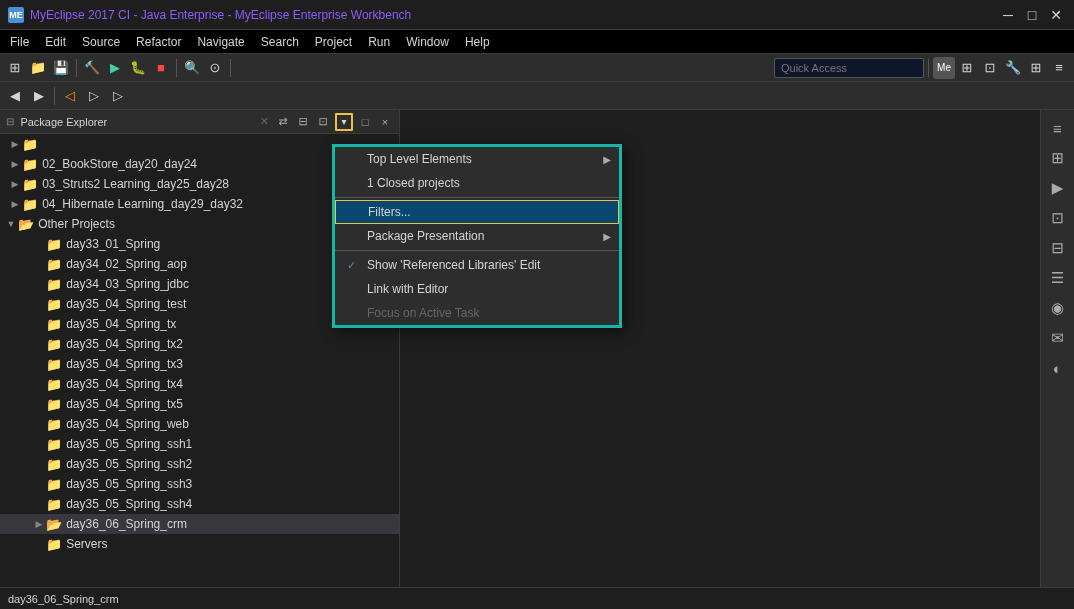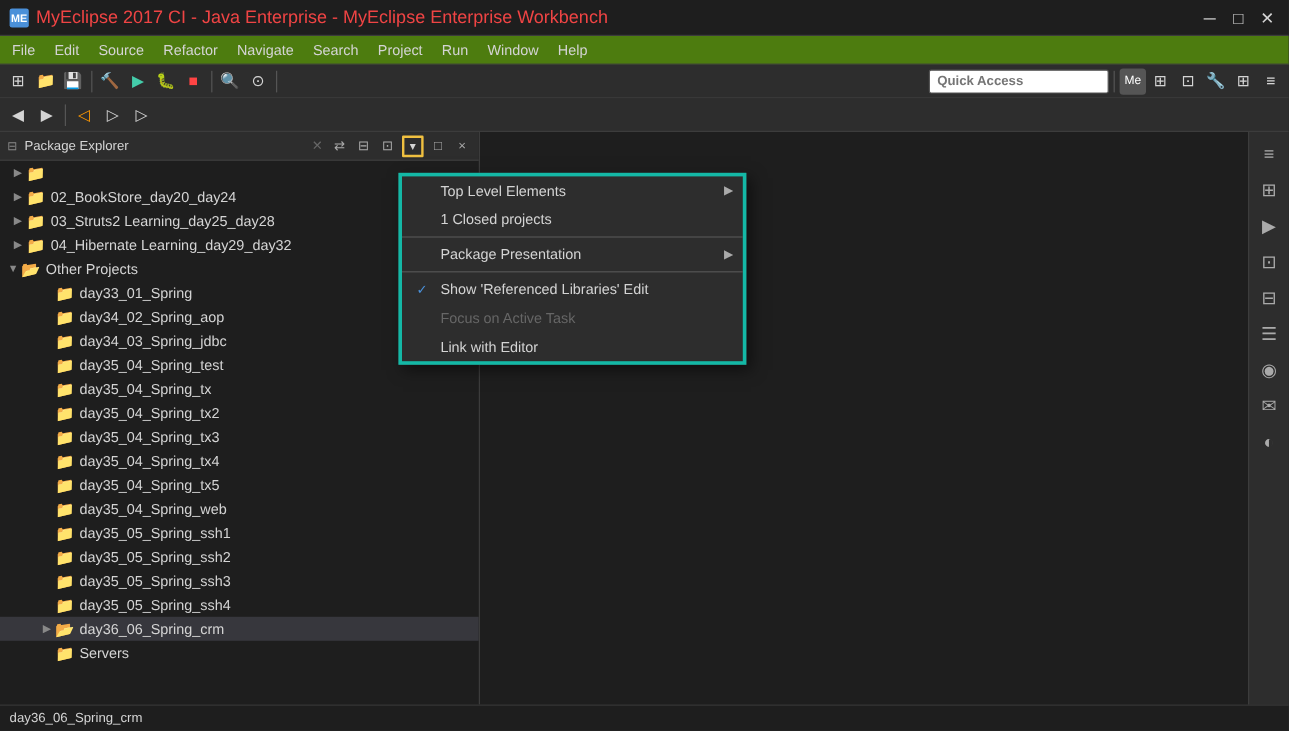--- a/index.html
+++ b/index.html
@@ -31,22 +31,22 @@
       display: flex;
       align-items: center;
       justify-content: center;
       font-size: 9px;
       color: white;
       font-weight: bold;
       flex-shrink: 0;
     }
     #title-text {
       flex: 1;
-      font-size: 15px;
-      color: #ef4444;
+      font-size: 12px;
+      color: #8b5cf6;
     }
     #title-controls {
       display: flex;
       gap: 4px;
     }
     .title-btn {
       width: 20px;
       height: 20px;
       background: transparent;
       border: none;
@@ -54,21 +54,21 @@
       cursor: pointer;
       display: flex;
       align-items: center;
       justify-content: center;
       font-size: 14px;
     }
 
     
     #menu-bar {
       height: 24px;
-      background: #4d7c0f;
+      background: #000000;
       display: flex;
       align-items: center;
       border-bottom: 1px solid #3c3c3c;
       padding: 0 2px;
     }
     .menu-item {
       padding: 2px 8px;
       cursor: pointer;
       color: #d4d4d4;
       font-size: 12px;
@@ -105,30 +105,29 @@
       height: 18px;
       background: #555;
       margin: 0 2px;
     }
     .tb-btn-group {
       display: flex;
       align-items: center;
       gap: 1px;
     }
     #quick-access {
-      background: #ffffff;
+      background: #0f172a;
       border: 1px solid #555;
       color: #888;
       height: 20px;
       width: 150px;
       padding: 0 6px;
       font-size: 11px;
       border-radius: 2px;
       outline: none;
-      font-weight: bold;
     }
 
     
     #main-layout {
       display: flex;
       height: calc(609px - 30px - 24px - 28px - 28px - 22px);
     }
 
     
     #explorer-panel {
@@ -527,31 +526,35 @@
     <div class="menu-dropdown-item">
       <span class="no-check"></span>
       <span>Top Level Elements</span>
       <span class="arrow">▶</span>
     </div>
     <div class="menu-dropdown-item">
       <span class="no-check"></span>
       <span>1 Closed projects</span>
     </div>
     <div class="menu-separator"></div>
+    <div class="menu-dropdown-item highlighted">
+      <span class="no-check"></span>
+      <span>Filters...</span>
+    </div>
     <div class="menu-dropdown-item">
       <span class="no-check"></span>
       <span>Package Presentation</span>
       <span class="arrow">▶</span>
     </div>
     <div class="menu-separator"></div>
     <div class="menu-dropdown-item">
       <span class="checkmark">✓</span>
       <span>Show 'Referenced Libraries' Edit</span>
     </div>
+    <div class="menu-dropdown-item">
+      <span class="no-check"></span>
+      <span>Link with Editor</span>
+    </div>
     <div class="menu-dropdown-item disabled">
       <span class="no-check"></span>
       <span>Focus on Active Task</span>
     </div>
-    <div class="menu-dropdown-item">
-      <span class="no-check"></span>
-      <span>Link with Editor</span>
-    </div>
   </div>
 
 </body></html>

